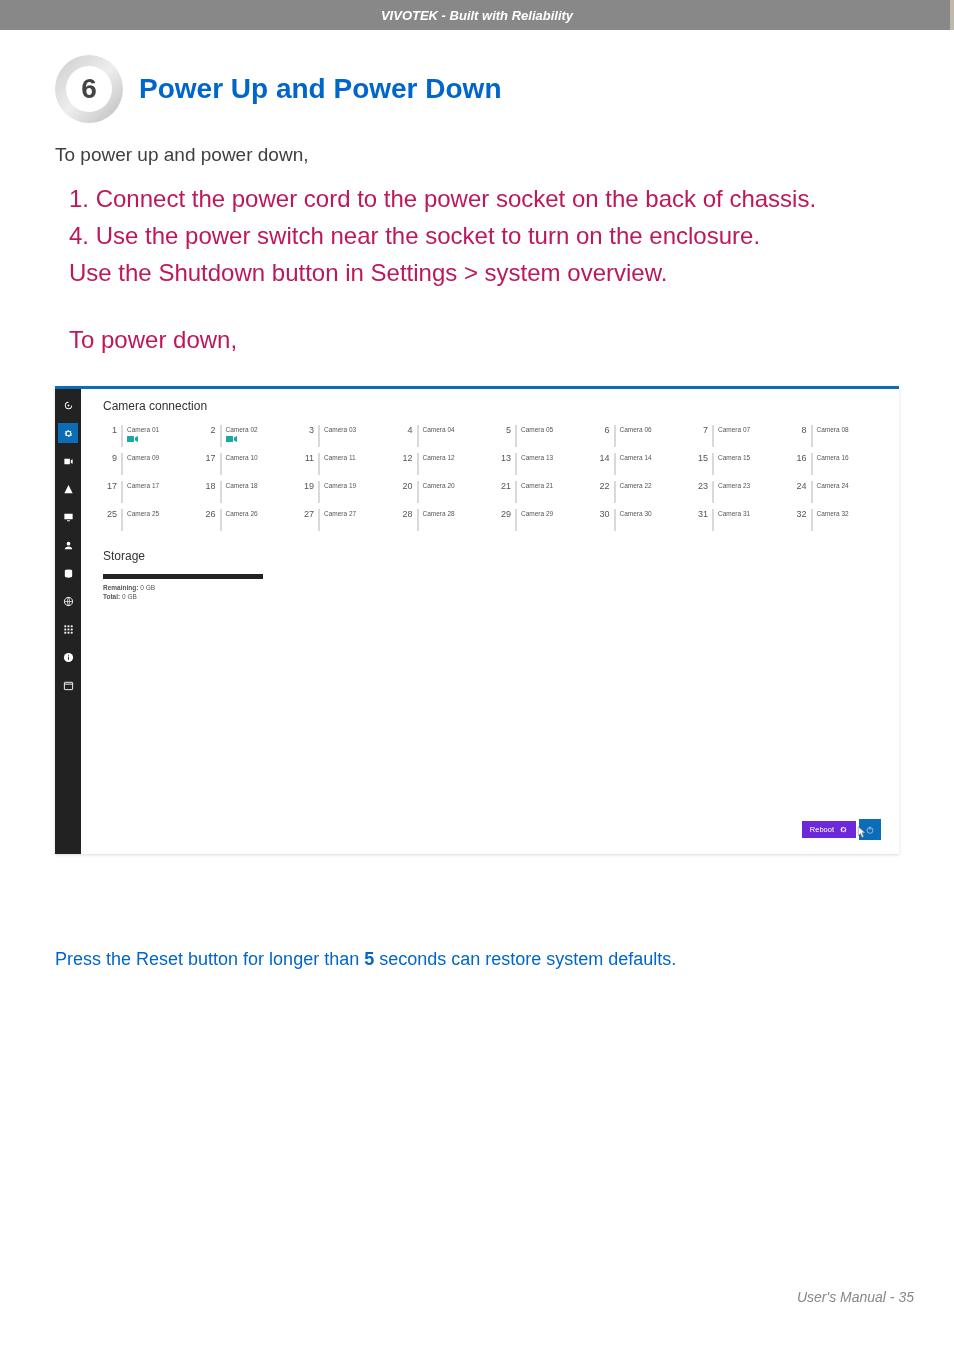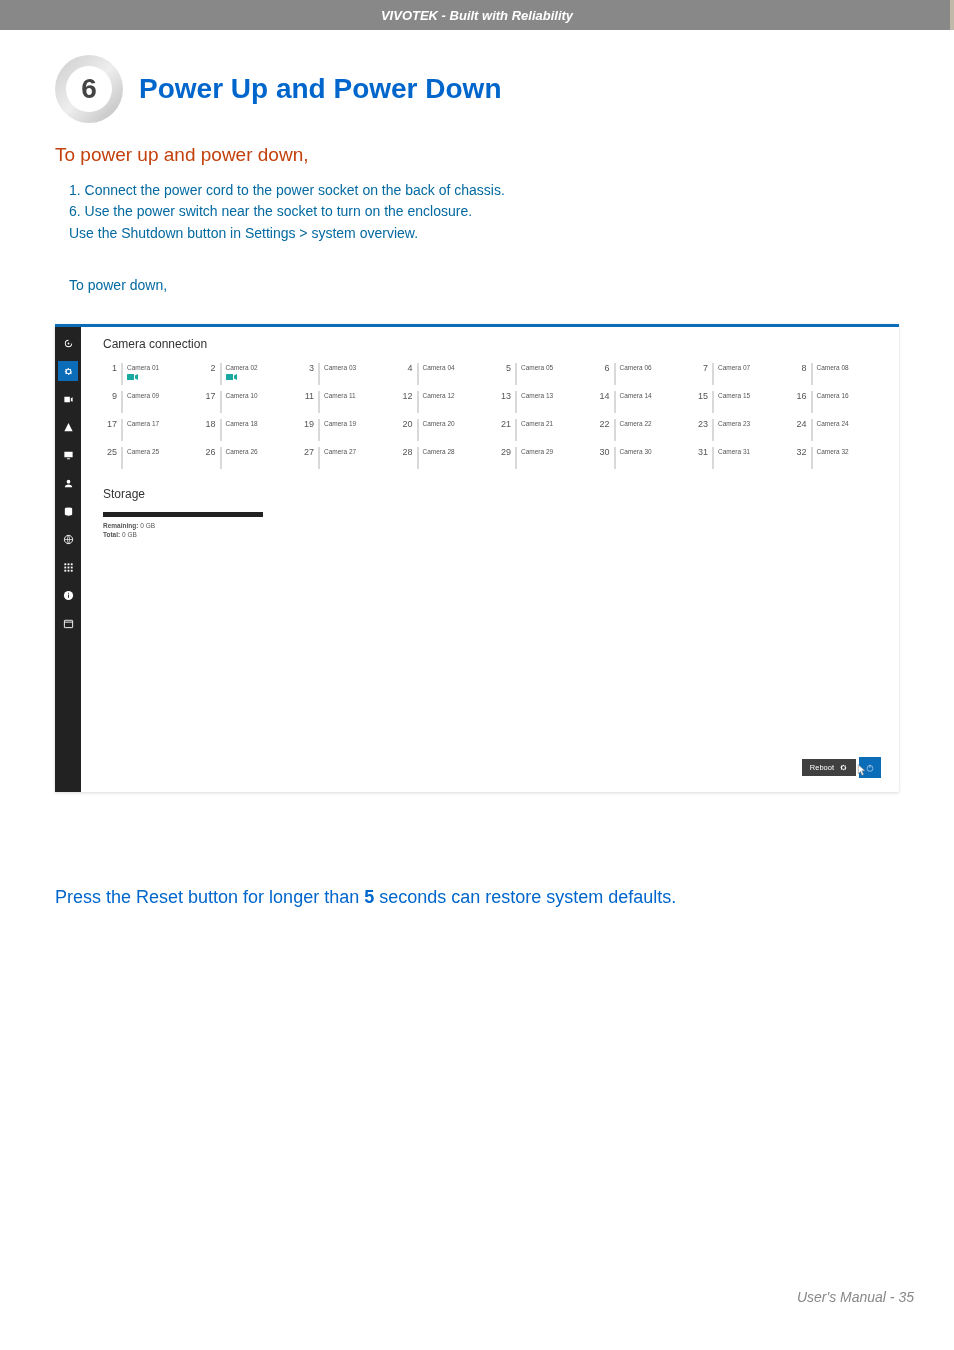--- a/index.html
+++ b/index.html
@@ -59,26 +59,26 @@
   font-weight: bold;
   color: #444;
 }
 .section-title {
   color: #0066cc;
   font-size: 28px;
   font-weight: bold;
 }
 .body-text {
   font-size: 19px;
-  color: #c2410c;
+  color: #404040;
   line-height: 1.5;
 }
 .body-text-blue {
-  font-size: 14px;
-  color: #0369a1;
+  font-size: 24px;
+  color: #be185d;
   line-height: 1.55;
 }
 .indent { margin-left: 14px; }
 .mt-10 { margin-top: 10px; }
 .mt-30 { margin-top: 30px; }
 .app-screenshot {
   margin-top: 28px;
   border-top: 3px solid #0b6cb8;
   display: flex;
   height: 468px;
@@ -183,21 +183,21 @@
 }
 .storage-text b { font-weight: bold; }
 .reboot-row {
   position: absolute;
   right: 18px;
   bottom: 14px;
   display: flex;
   align-items: center;
 }
 .reboot-btn {
-  background: #404040;
+  background: #6d28d9;
   color: #fff;
   font-size: 7.5px;
   padding: 4px 8px;
   display: flex;
   align-items: center;
   gap: 5px;
   cursor: pointer;
 }
 .reboot-btn .gear {
   width: 9px;
@@ -271,21 +271,21 @@
       <div class="outer">
           <div class="inner">6</div>
         </div>
     </div>
     <div class="section-title">Power Up and Power Down</div>
   </div>
 
   <div class="body-text">To power up and power down,</div>
 
   <div class="body-text-blue indent mt-10">1. Connect the power cord to the power socket on the back of chassis.</div>
-  <div class="body-text-blue indent">6. Use the power switch near the socket to turn on the enclosure.</div>
+  <div class="body-text-blue indent">4. Use the power switch near the socket to turn on the enclosure.</div>
 
   <div class="body-text-blue indent">Use the Shutdown button in Settings &gt; system overview.</div>
   <div class="body-text-blue indent mt-30">To power down,</div>
 
   <div class="app-screenshot">
     <div class="sidebar">
       <div class="sidebar-item">
         <svg viewBox="0 0 24 24">
             <path d="M12 4a8 8 0 1 0 8 8h-2a6 6 0 1 1-6-6V4z"></path>
             <circle cx="12" cy="12" r="2"></circle>

